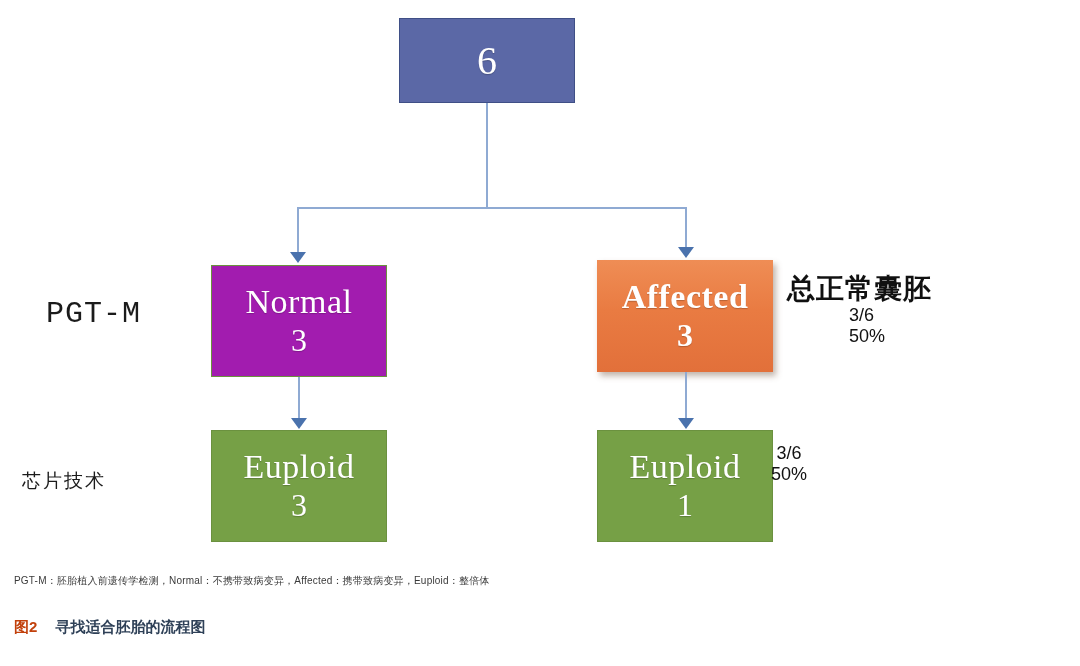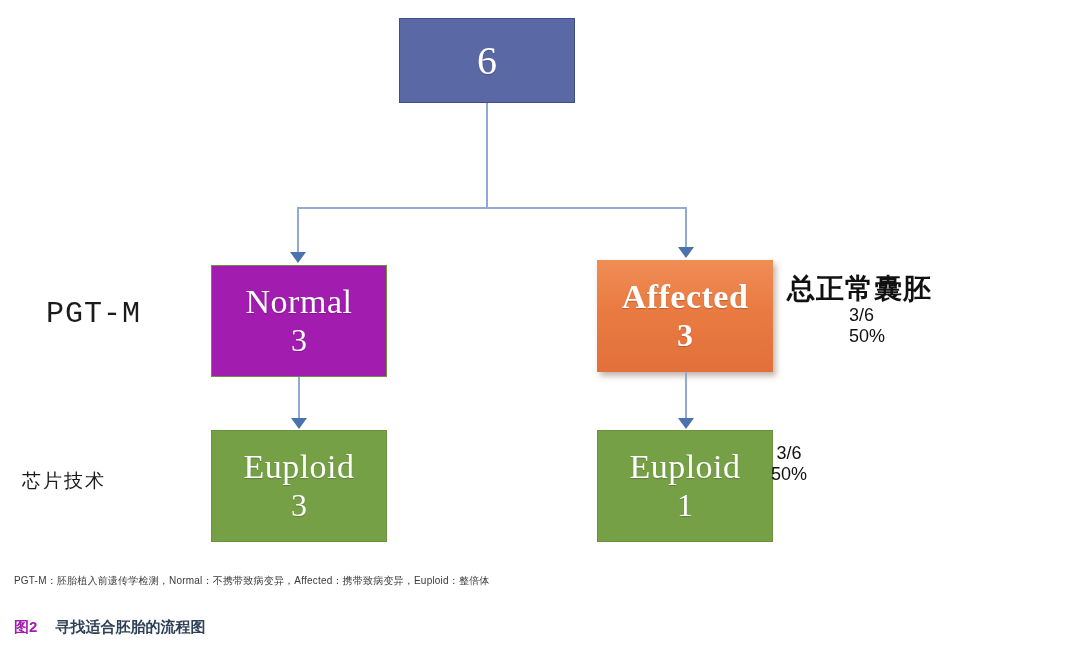--- a/index.html
+++ b/index.html
@@ -188,21 +188,21 @@
   #caption {
     position: absolute;
     left: 14px;
     top: 618px;
     font-size: 15px;
     color: #2e4057;
     white-space: nowrap;
   }
   #caption .cap-num {
     font-weight: 700;
-    color: #a21caf;
+    color: #c2410c;
   }
   #caption .cap-text {
     margin-left: 14px;
     font-weight: 700;
   }
 </style>
 </head>
 <body>
 
 <div id="canvas">

